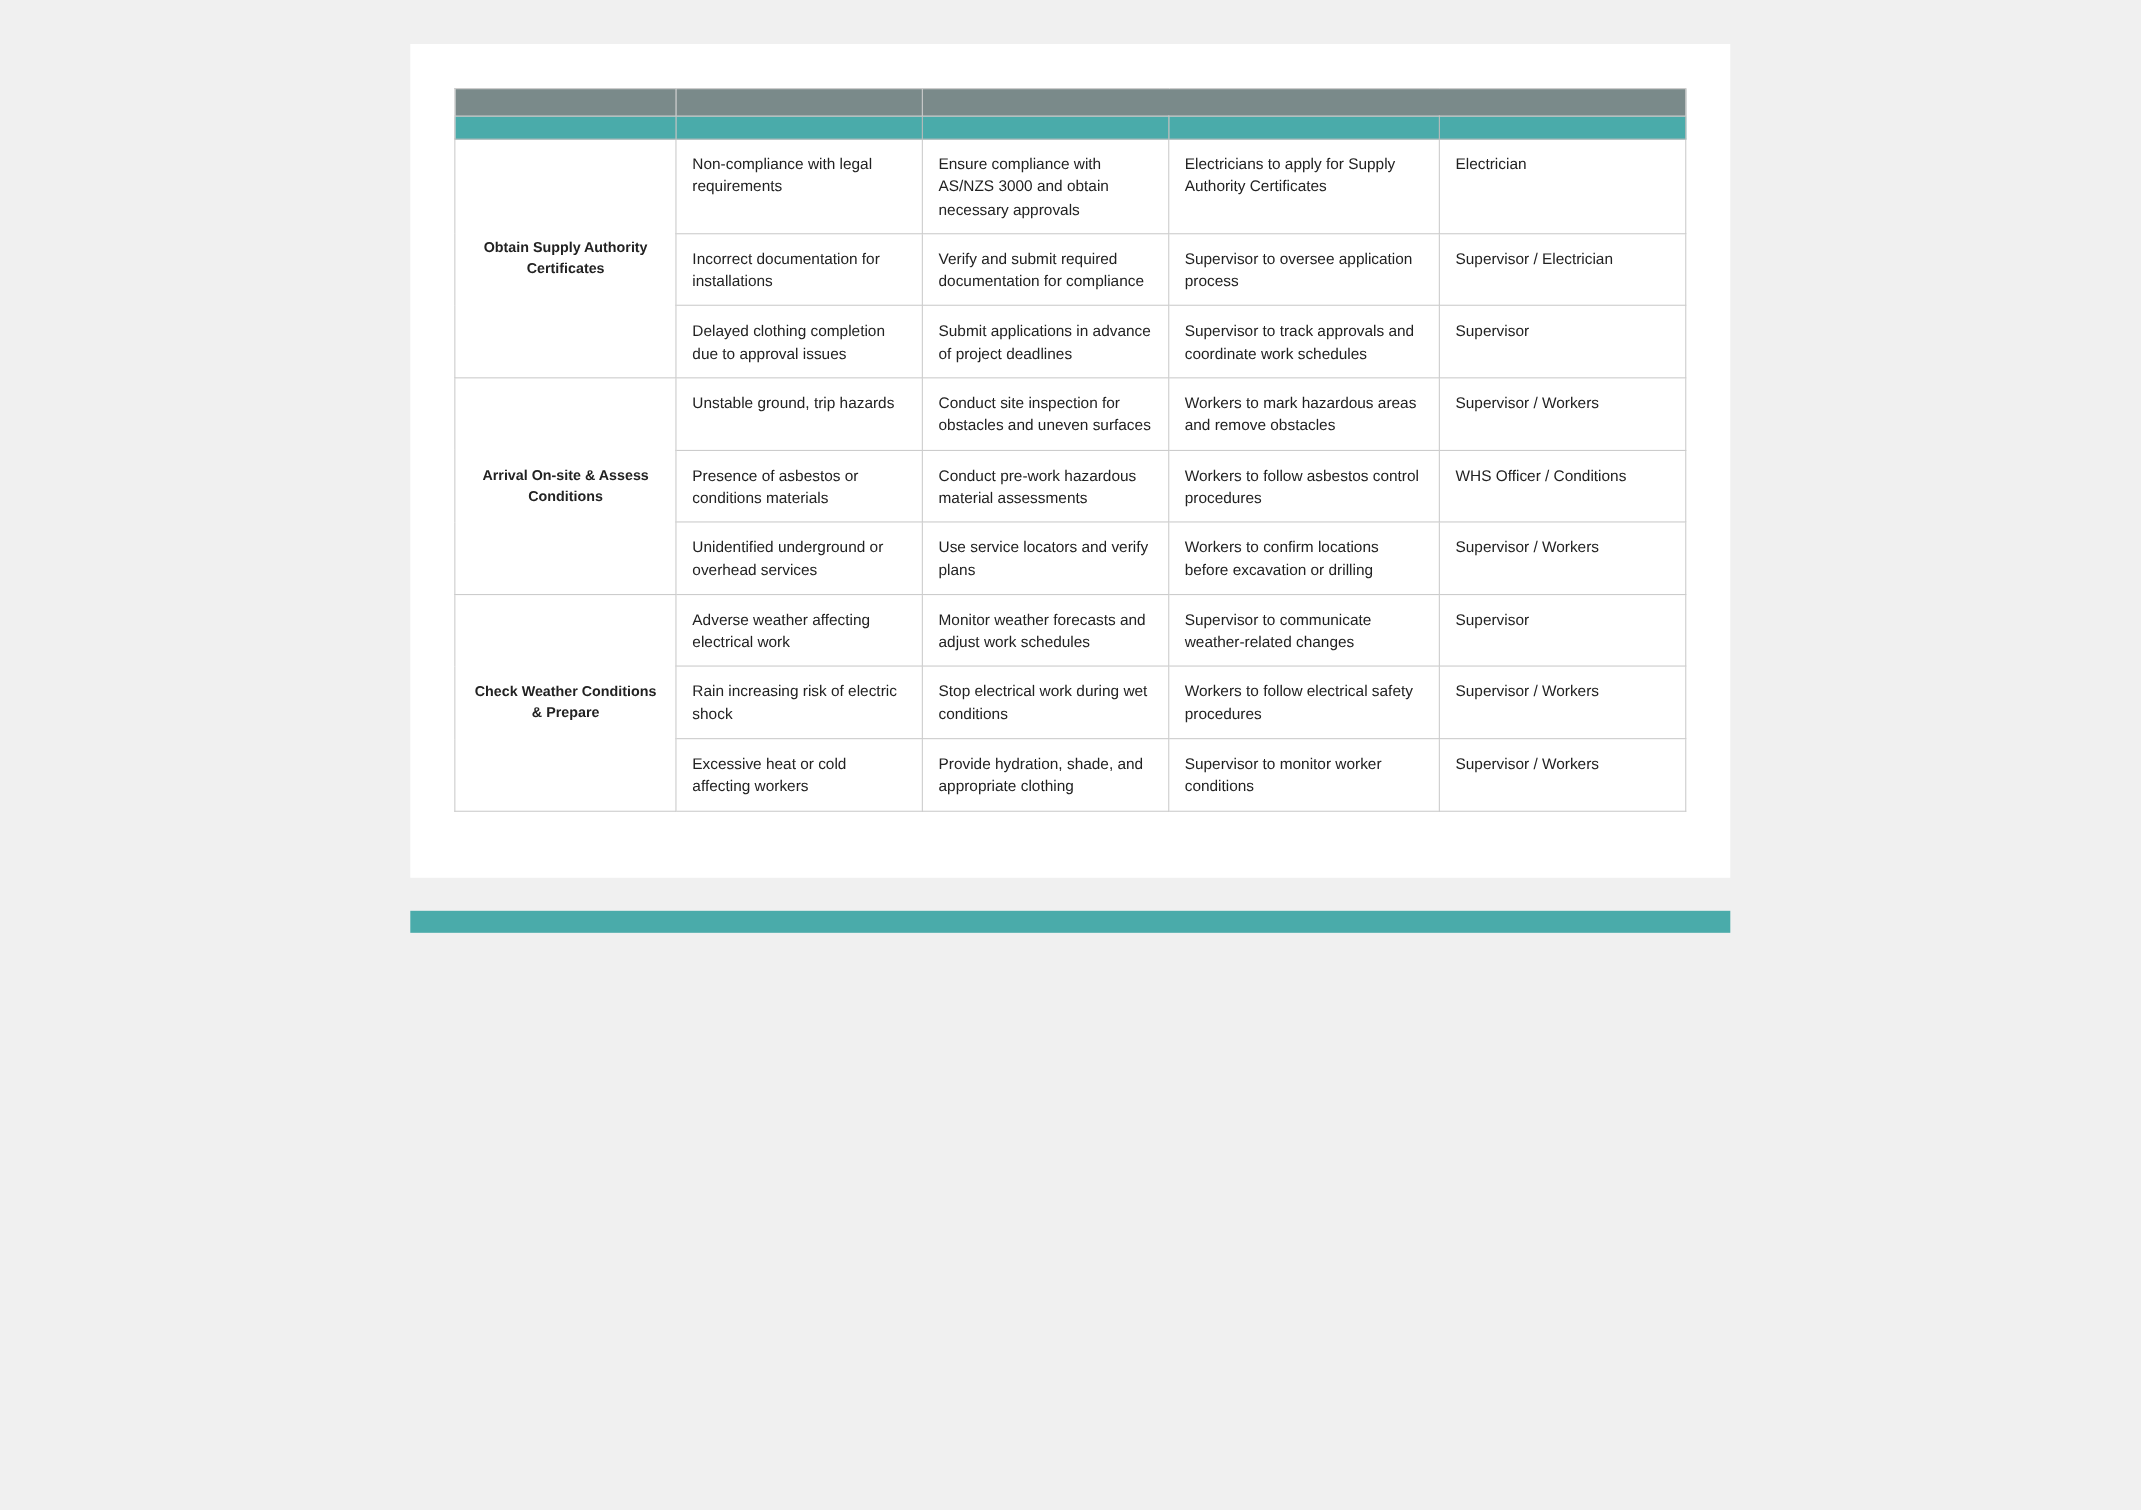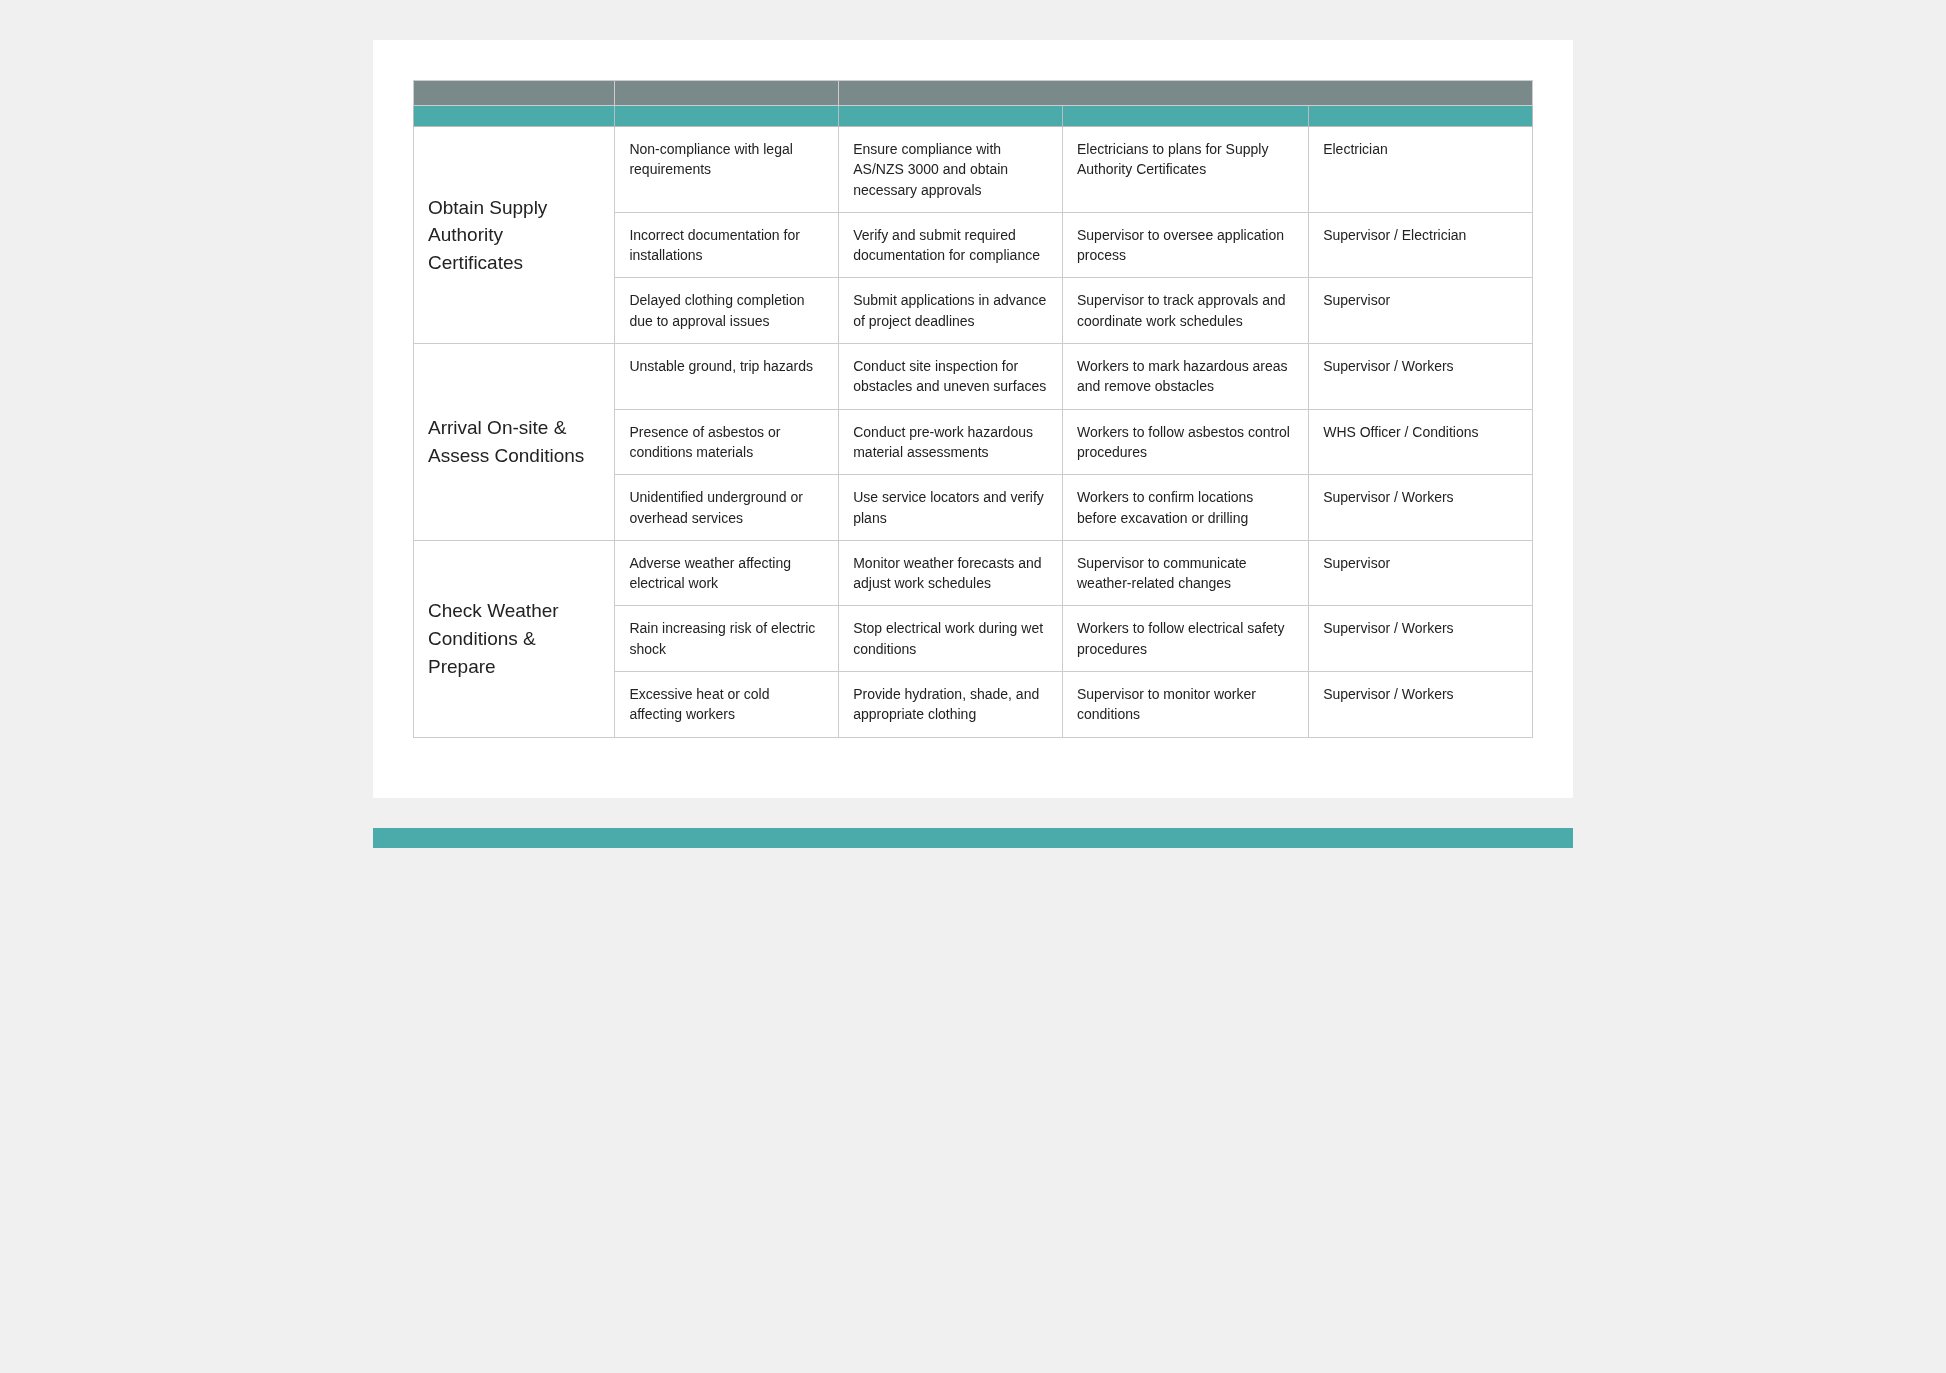--- a/index.html
+++ b/index.html
@@ -55,24 +55,24 @@
     
     tbody tr td {
       border: 1px solid #ccc;
       padding: 12px 14px;
       vertical-align: top;
       font-size: 14px;
       line-height: 1.45;
       background: #fff;
     }
     tbody tr td.task-cell {
-      font-weight: normal;
-      text-align: left;
+      font-weight: bold;
+      text-align: center;
       vertical-align: middle;
-      font-size: 19px;
+      font-size: 13px;
     }
 
     
     .bottom-bar {
       background: #4aabaa;
       height: 20px;
       margin-top: 30px;
       max-width: 1200px;
       margin-left: auto;
       margin-right: auto;
@@ -102,21 +102,21 @@
         <th></th>
         <th></th>
         <th></th>
       </tr>
     </thead>
     <tbody id="table-body">
     <tr>
           <td class="task-cell" rowspan="3">Obtain Supply Authority Certificates</td>
           <td>Non-compliance with legal requirements</td>
           <td>Ensure compliance with AS/NZS 3000 and obtain necessary approvals</td>
-          <td>Electricians to plans for Supply Authority Certificates</td>
+          <td>Electricians to apply for Supply Authority Certificates</td>
           <td>Electrician</td>
         </tr>
         <tr>
           <td>Incorrect documentation for installations</td>
           <td>Verify and submit required documentation for compliance</td>
           <td>Supervisor to oversee application process</td>
           <td>Supervisor / Electrician</td>
         </tr>
         <tr>
           <td>Delayed clothing completion due to approval issues</td>

